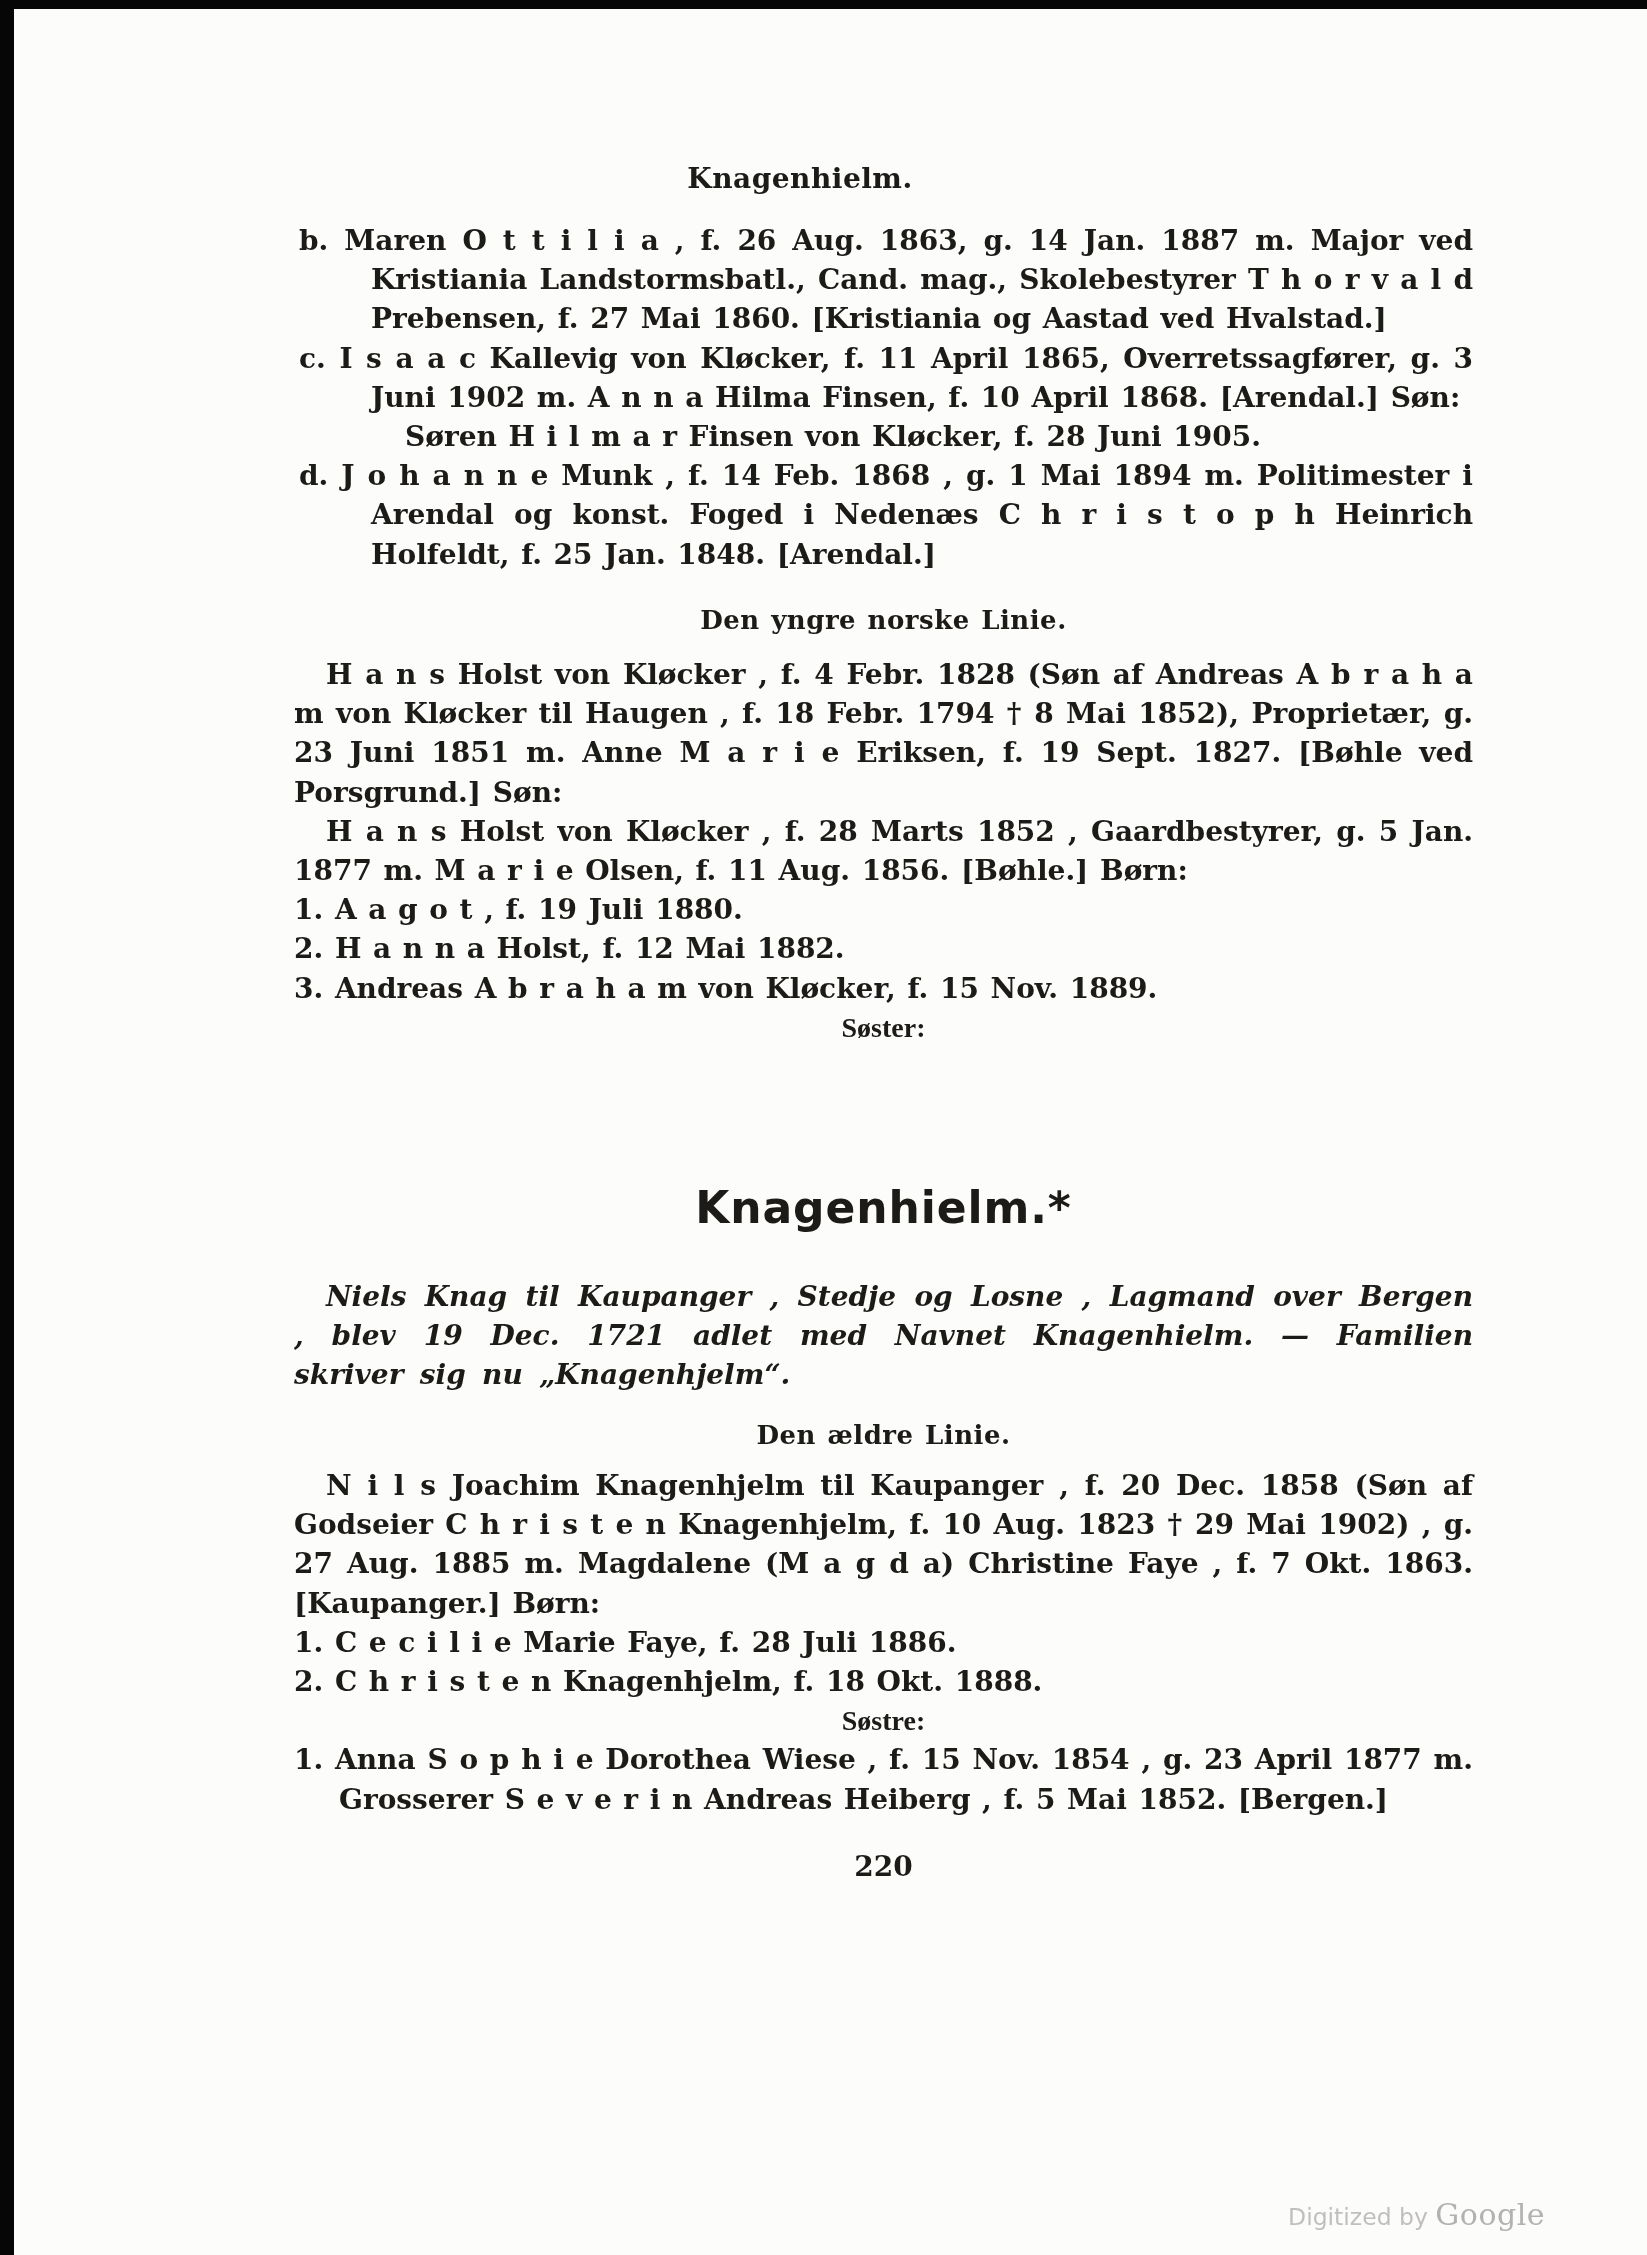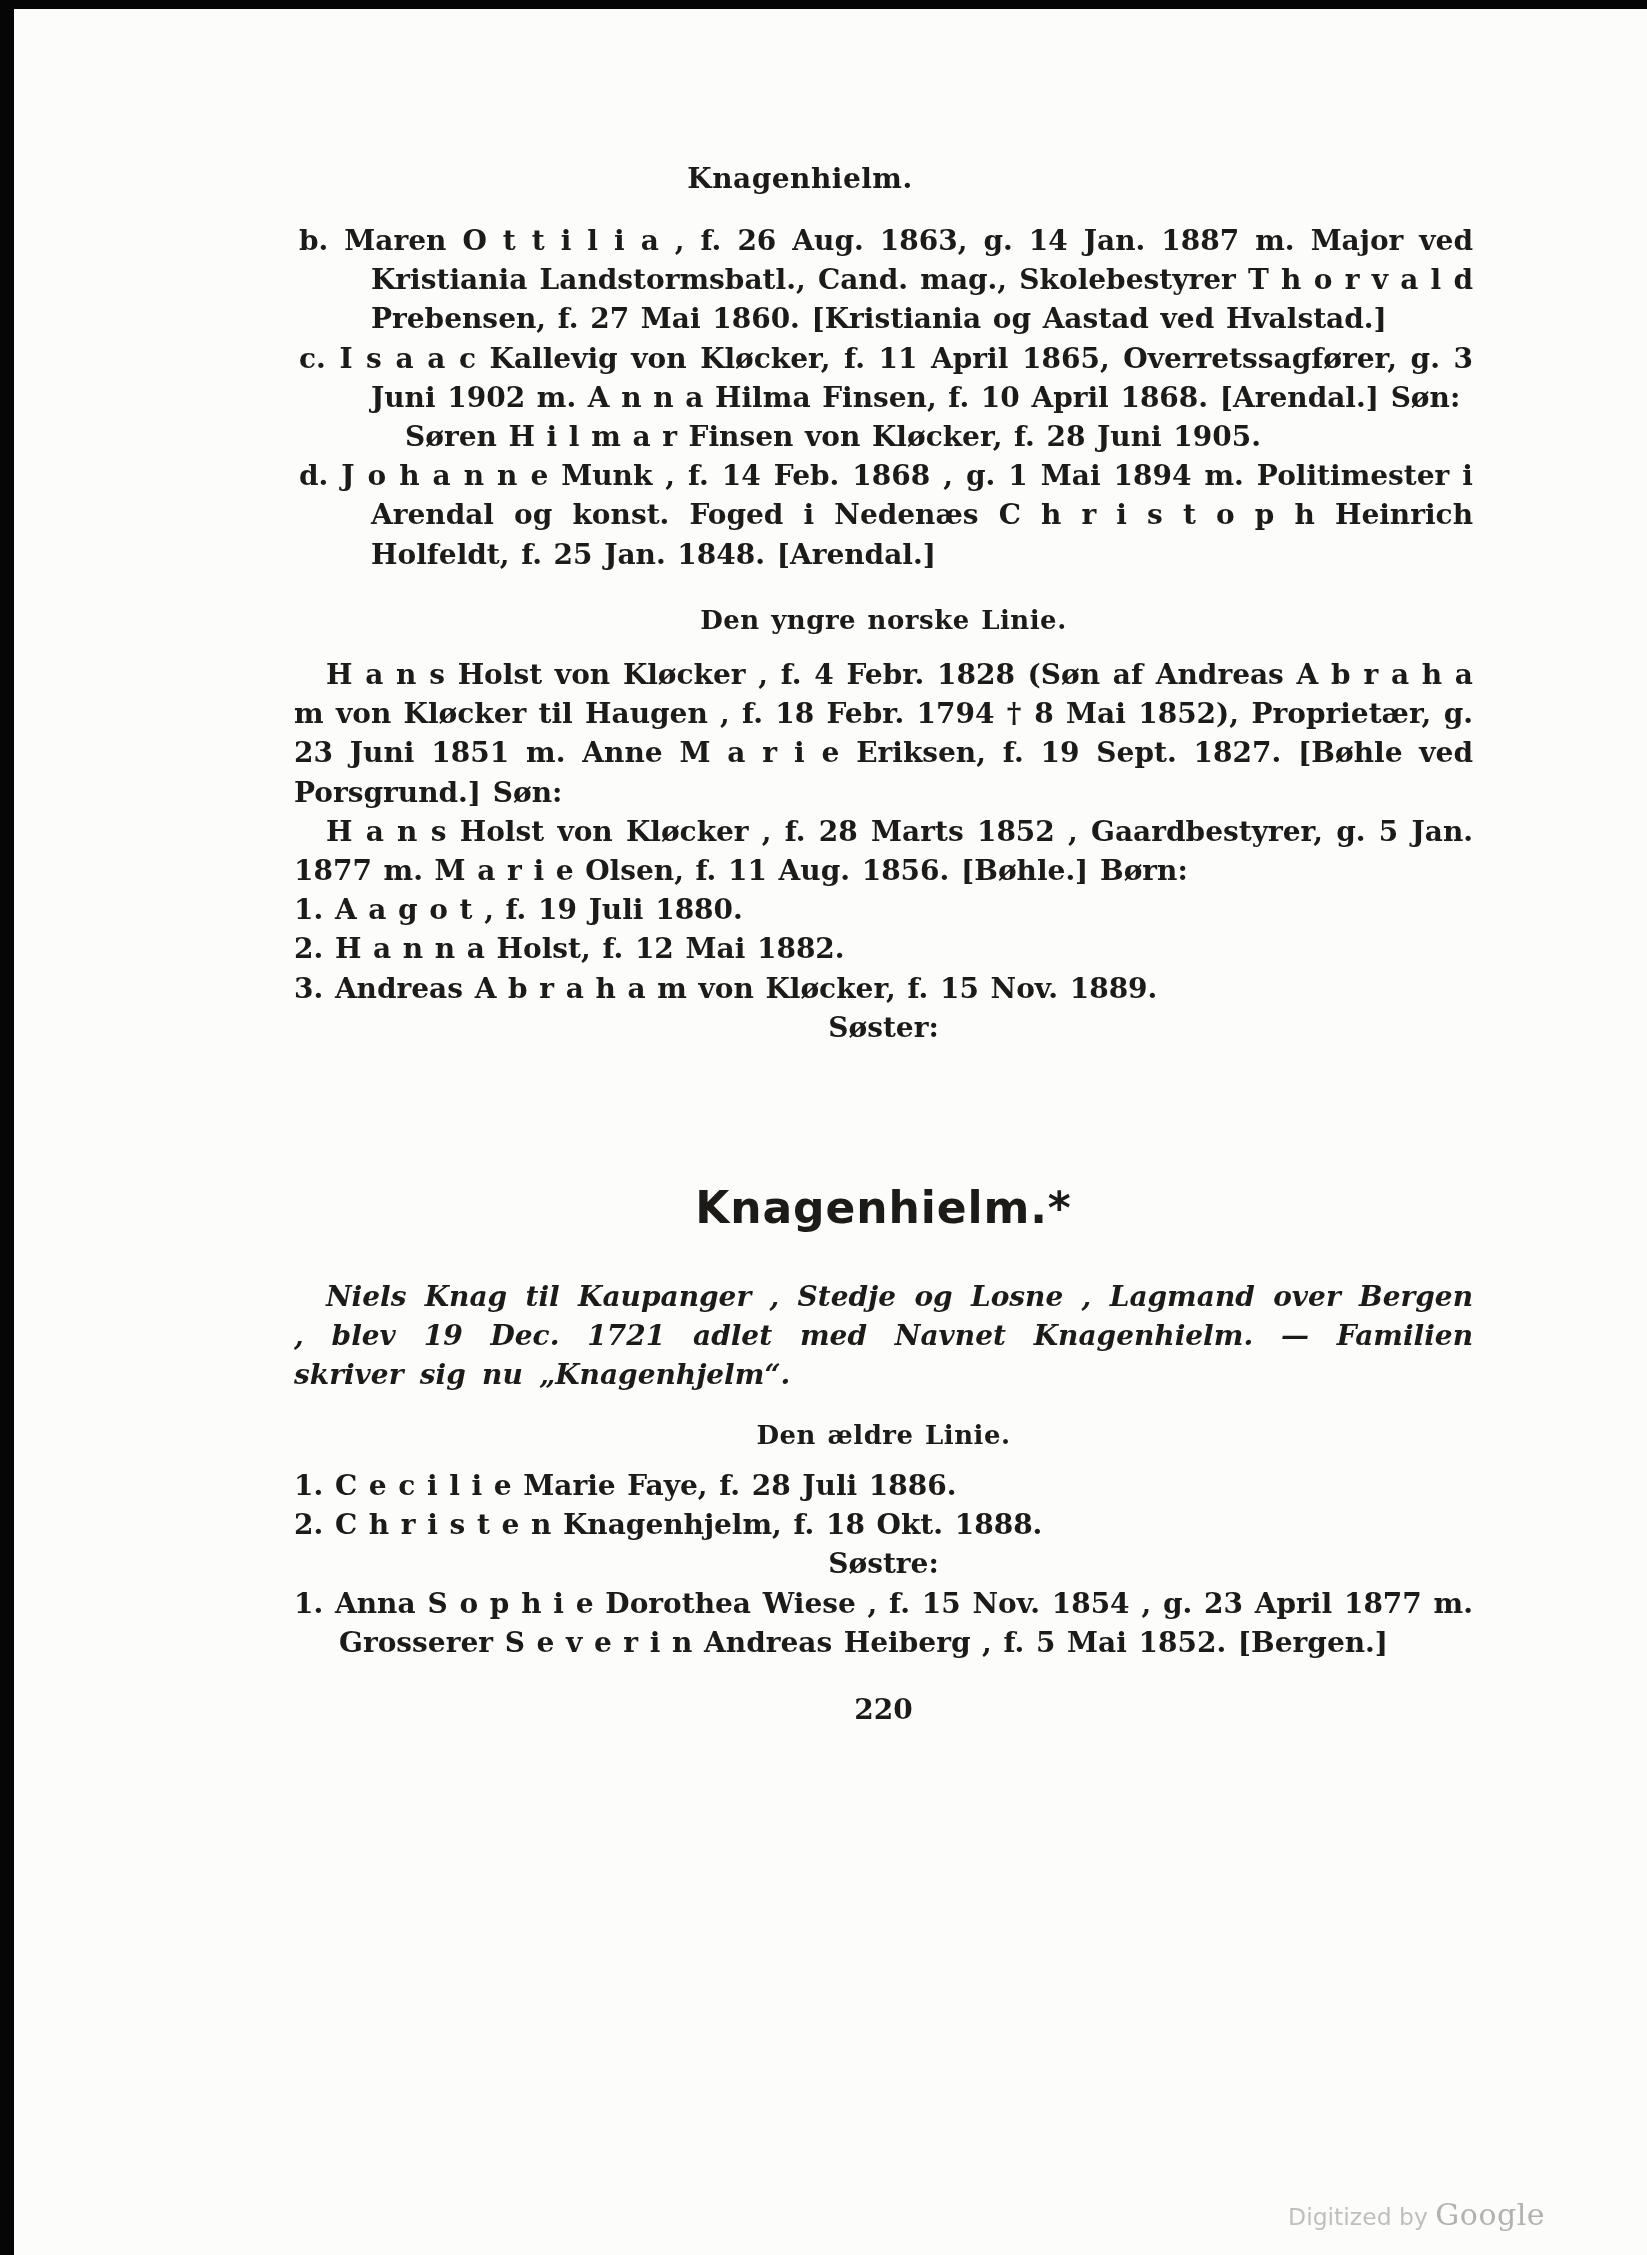--- a/index.html
+++ b/index.html
@@ -42,21 +42,21 @@
     line-height: 1.40;
     font-weight: 700;
     text-align: justify;
     word-spacing: 1.9px;
   }
   .entry { margin: 0; padding-left: 77px; text-indent: -72px; }
   .child-line { margin: 0; padding-left: 111px; }
   .para { margin: 0; }
   .indent { text-indent: 32px; }
   .num-item { margin: 0; padding-left: 45px; text-indent: -45px; }
-  .center-label { margin: 0; text-align: center; text-indent: 0; }
+  .center-label { margin: 0; text-align: center; text-indent: 0; font-family: Liberation Serif, serif; }
   .section-heading {
     text-align: center;
     font-size: 26px;
     font-weight: 700;
     letter-spacing: 0.5px;
     margin: 28px 0 17px 0;
   }
   .section-heading.elder { margin: 22.6px 0 13px 0; }
   .family-heading {
     text-align: center;
@@ -111,20 +111,21 @@
     <p class="para indent">H a n s Holst von Kløcker , f. 28 Marts 1852 , Gaardbestyrer, g. 5 Jan. 1877 m. M a r i e Olsen, f. 11 Aug. 1856. [Bøhle.] Børn:</p>
     <p class="num-item">1. A a g o t , f. 19 Juli 1880.</p>
     <p class="num-item">2. H a n n a Holst, f. 12 Mai 1882.</p>
     <p class="num-item">3. Andreas A b r a h a m von Kløcker, f. 15 Nov. 1889.</p>
     <p class="center-label">Søster:</p>
 
     <h2 class="family-heading">Knagenhielm.*</h2>
     <p class="intro indent">Niels Knag til Kaupanger , Stedje og Losne , Lagmand over Bergen , blev 19 Dec. 1721 adlet med Navnet Knagenhielm. — Familien skriver sig nu „Knagenhjelm“.</p>
 
     <h3 class="section-heading elder">Den ældre Linie.</h3>
+    <p class="para indent">N i l s Joachim Knagenhjelm til Kaupanger , f. 20 Dec. 1858 (Søn af Godseier C h r i s t e n Knagenhjelm, f. 10 Aug. 1823 † 29 Mai 1902) , g. 27 Aug. 1885 m. Magdalene (M a g d a) Christine Faye , f. 7 Okt. 1863. [Kaupanger.] Børn:</p>
     <p class="num-item">1. C e c i l i e Marie Faye, f. 28 Juli 1886.</p>
     <p class="num-item">2. C h r i s t e n Knagenhjelm, f. 18 Okt. 1888.</p>
     <p class="center-label">Søstre:</p>
     <p class="num-item">1. Anna S o p h i e Dorothea Wiese , f. 15 Nov. 1854 , g. 23 April 1877 m. Grosserer S e v e r i n Andreas Heiberg , f. 5 Mai 1852. [Bergen.]</p>
 
     <div class="page-number">220</div>
 
   </section>
 
   <div class="watermark">

